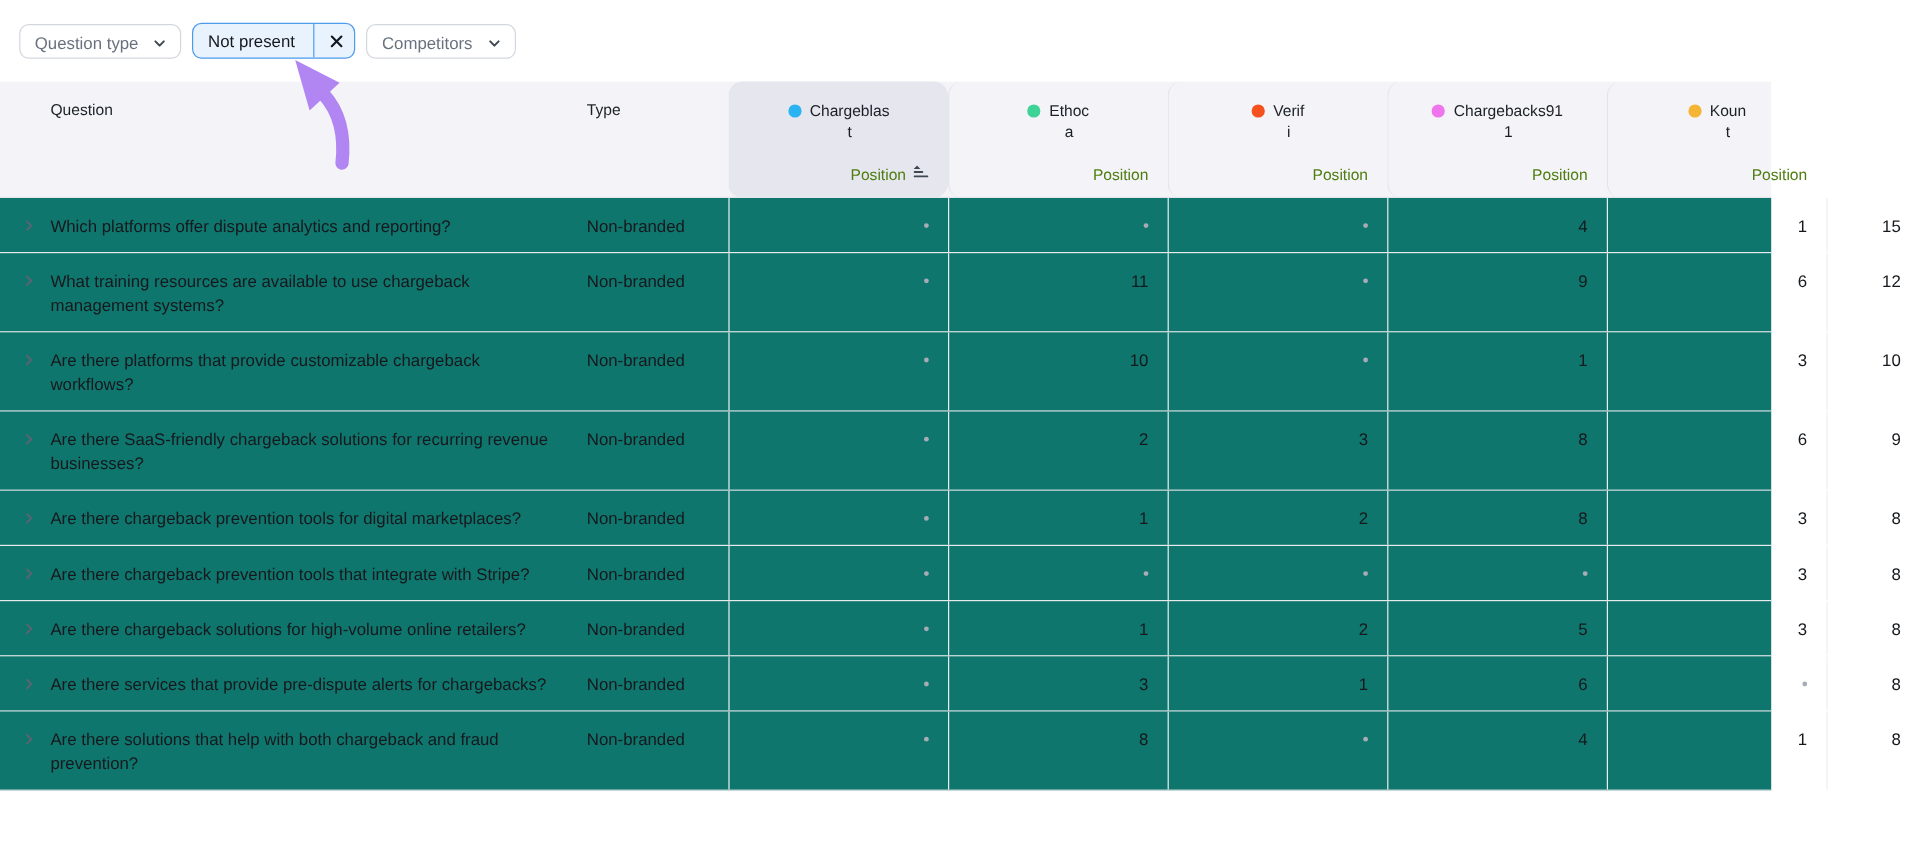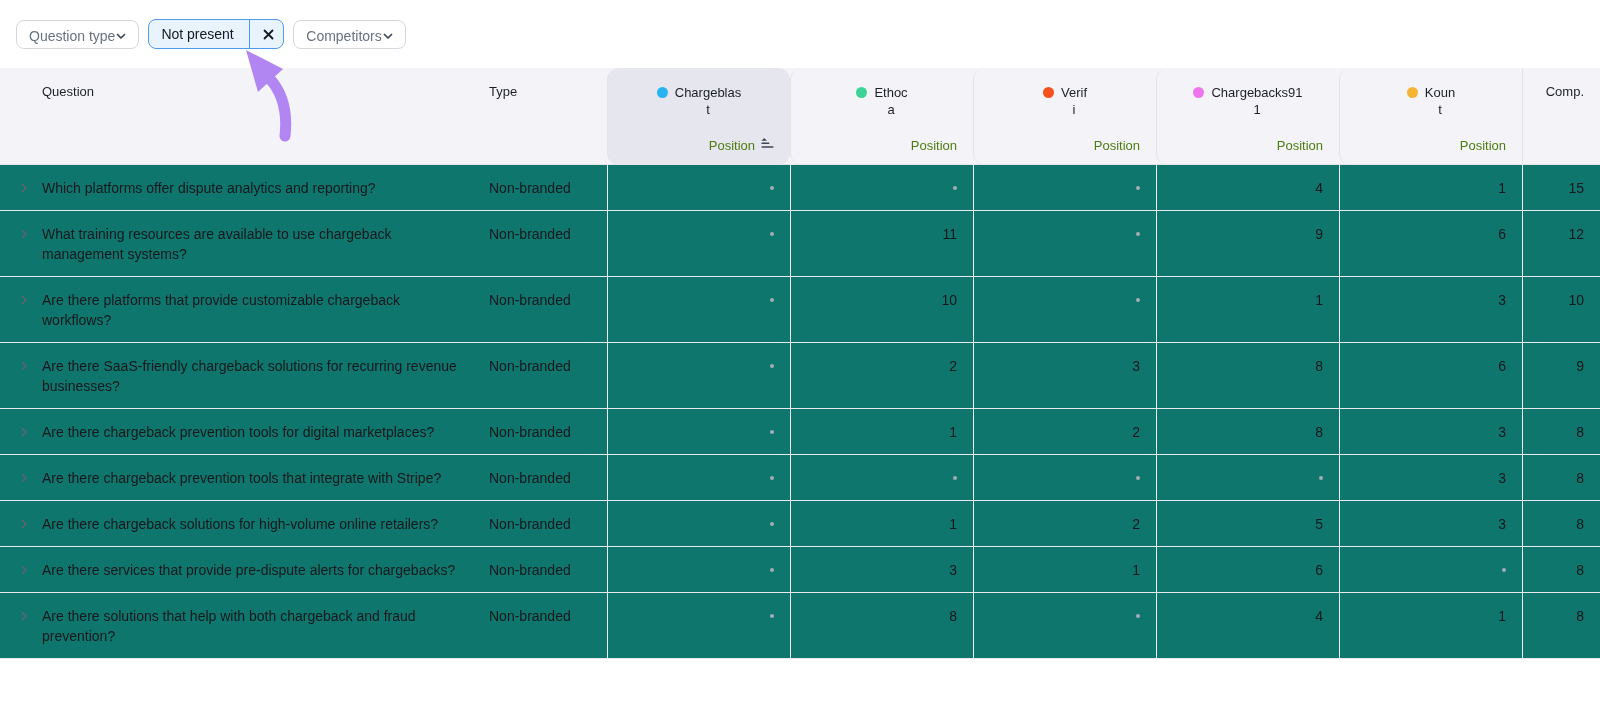--- a/index.html
+++ b/index.html
@@ -2,35 +2,35 @@
 <html><head>
 <meta charset="utf-8">
 <style>
   * { margin:0; padding:0; box-sizing:border-box; }
   html,body { width:1600px; height:721px; overflow:hidden; background:#ffffff;
               font-family:"Liberation Sans", sans-serif; }
   .page { position:relative; width:1600px; height:721px; }
 
   
   .filterbar { height:68px; display:flex; align-items:center; padding:0 16px; gap:9px; background:#fff; }
-  .chip { height:29px; display:inline-flex; align-items:center; gap:0;
+  .chip { height:29px; display:inline-flex; align-items:center; gap:12px;
           background:#fff; border:1px solid #d4d8de; border-radius:8px;
           font-family:"Liberation Sans", sans-serif; font-size:14px; color:#68727f;
           padding:4px 11px 0 12px; cursor:pointer; }
   .chip svg { display:block; }
   .chip-active { height:30px; border:1.5px solid #4e9bec; background:#e9f3fe; padding:0; overflow:hidden; gap:4px; }
   .chip-active .lbl { padding:0 11px 0 12px; color:#15181d; font-size:14px; }
   .chip-divider { width:1.5px; align-self:stretch; background:#4e9bec; }
   .chip-x { height:100%; display:flex; align-items:center; padding:0 9px; background:transparent; border:none; cursor:pointer; }
 
   
   .arrow { position:absolute; left:224px; top:42px; z-index:5; pointer-events:none; }
 
   
-  .tbl { position:absolute; top:68px; left:0; width:1600px; }
+  .tbl { position:absolute; top:68px; left:0; width:1476px; }
   .grid-row { display:grid; grid-template-columns:481px 126px 183px 183px 183px 183px 183px 78px; }
 
   
   .thead { background:#f4f4f8; height:97px; border-bottom:1px solid #e3e5ea; }
   .hq { padding:16px 0 0 42px; font-size:13px; color:#1c2128; }
   .ht { padding:16px 0 0 8px;  font-size:13px; color:#1c2128; }
   .chcell { display:flex; flex-direction:column; justify-content:space-between;
             padding:16px 16px 12px; border-left:1px solid #e3e4ea; height:97px;border-radius:12px; }
   .chcell.sorted { background:#e6e6ee; }
   .cname { display:flex; align-items:flex-start; justify-content:center; gap:7px; }
@@ -149,21 +149,20 @@
         <div class="chcell">
           <div class="cname">
             <span class="cdot" style="background: rgb(245, 180, 51);"></span>
             <span class="clabel">Koun
 t</span>
           </div>
           <div class="pos">
             <span>Position</span>
           </div>
         </div>
-        <div class="hcomp">Comp.</div>
     </div>
     <div>
         <div class="grid-row trow">
           <div class="cell qcell"><span class="chev">
               <svg width="12" height="12" viewBox="0 0 12 12" fill="none">
                 <path d="M4.5 2.5 L8 6 L4.5 9.5" stroke="#5b6471" stroke-width="1.6" stroke-linecap="round" stroke-linejoin="round"></path>
               </svg>
             </span><span class="qtext">Which platforms offer dispute analytics and reporting?</span></div>
           <div class="cell tcell">Non-branded</div>
           <div class="cell ncell"><span class="nodot"></span></div>

